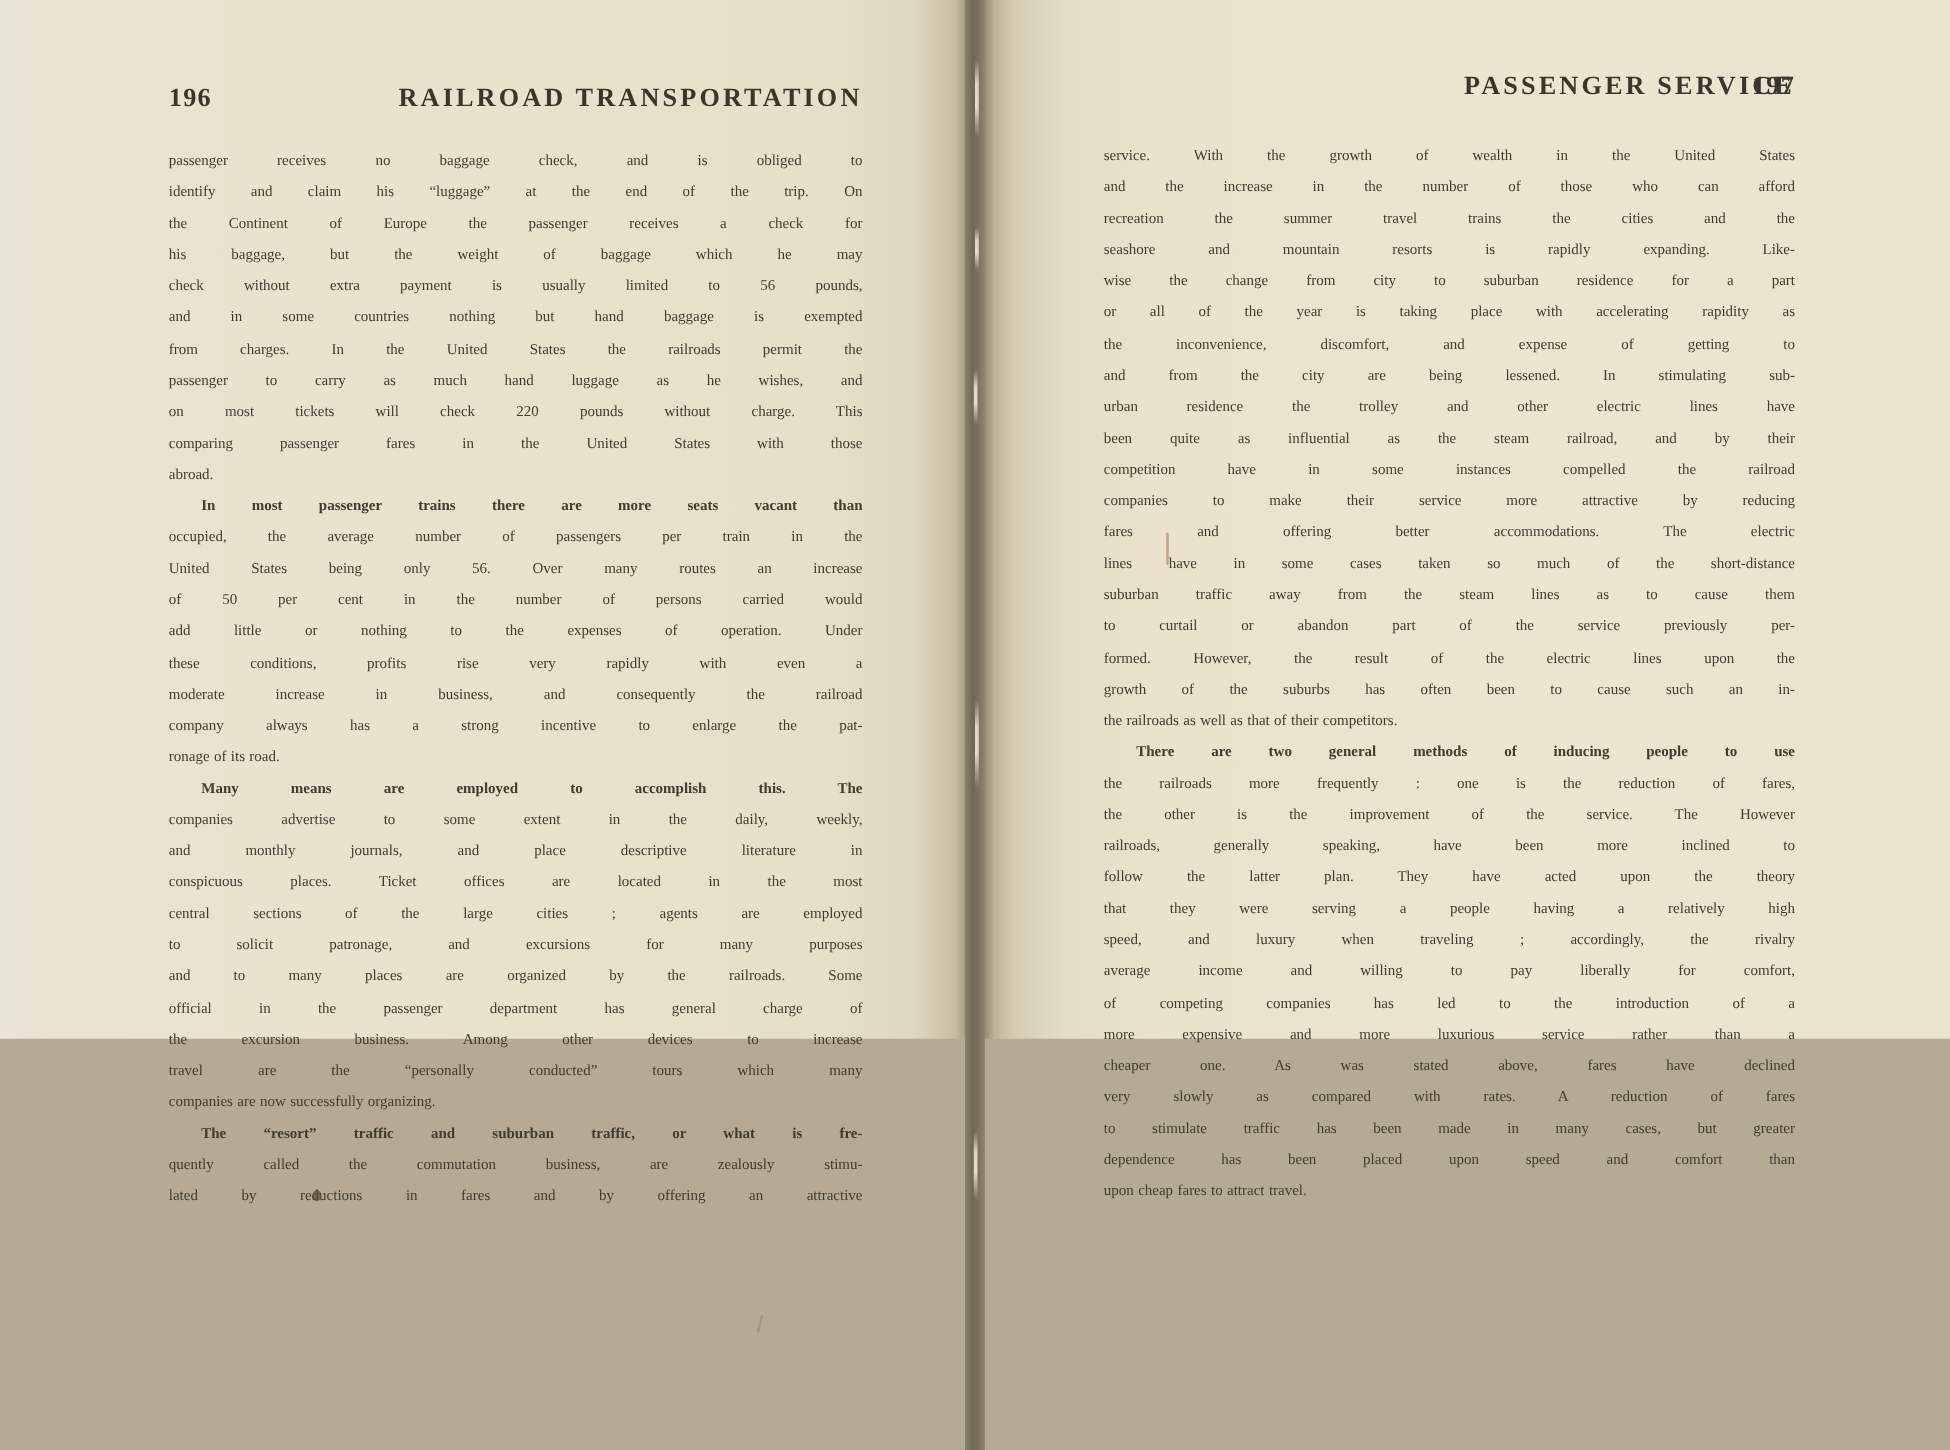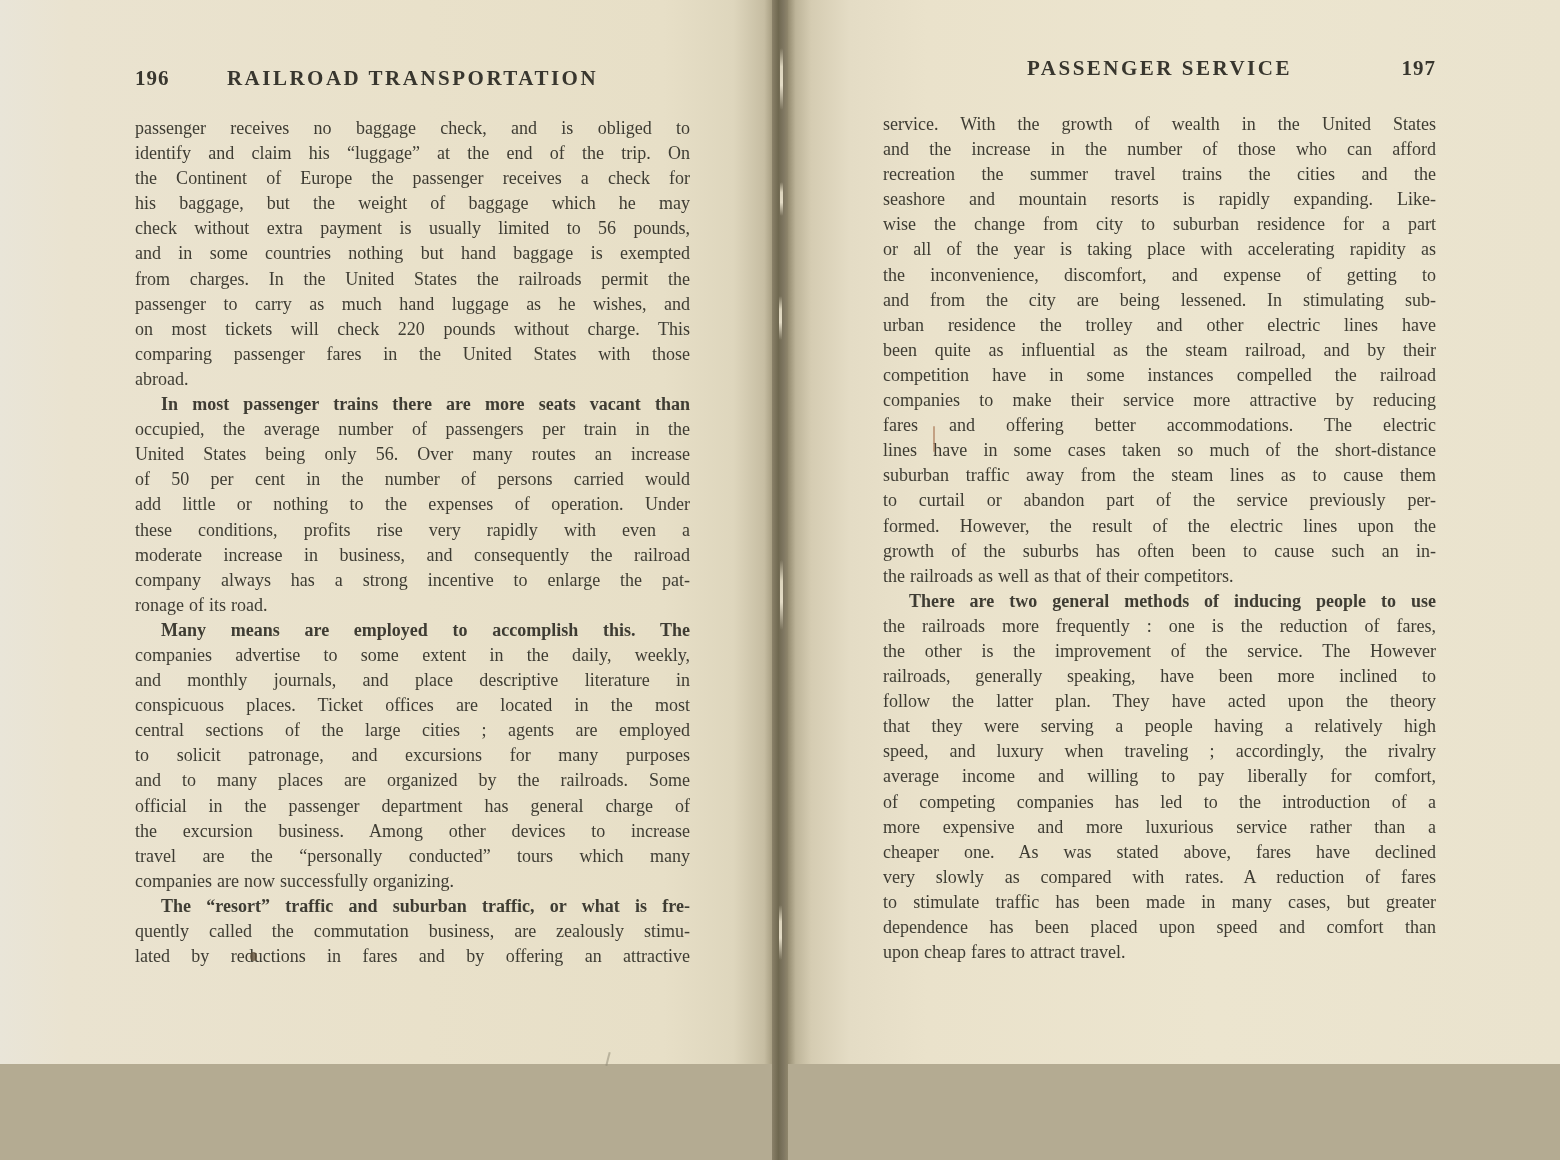--- a/index.html
+++ b/index.html
@@ -1,21 +1,21 @@
 <!DOCTYPE html>
 <html style="--ink: #3e3c33;"><head>
 <meta charset="utf-8">
 <style>
   html,body { margin:0; padding:0; background:#b4ab92; }
   .book {
     position:relative; width:1560px; height:1160px; overflow:hidden;
     font-family:"Liberation Serif","DejaVu Serif",serif;
     color:var(--ink,#3e3c33);
   }
-  .page { position:absolute; top:0; height:1064px; }
+  .page { position:absolute; top:0; height:831px; }
   .page.left {
     left:0; width:772px;
     background:linear-gradient(90deg,#e9e5d8 0%,#eae3d0 9%,#e9e1ca 55%,#e7dfc7 86%,#ded6bd 95%,#c6bda2 99%,#a89f83 100%);
   }
   .page.right {
     left:788px; width:772px;
     background:linear-gradient(90deg,#958c71 0%,#bdb499 1%,#d5ccb2 3%,#e4dcc5 8%,#eae2cb 18%,#ece5cf 55%,#eae3ce 100%);
   }
   .spine {
     position:absolute; left:772px; top:0; width:16px; height:1160px;
@@ -24,22 +24,22 @@
   .stitch {
     position:absolute; width:3px; border-radius:3px;
     background:linear-gradient(180deg,rgba(226,219,199,0) 0%,#ddd5bd 30%,#e4dcc6 60%,rgba(226,219,199,0) 100%);
   }
   .pagehead { position:absolute; font-weight:bold; font-size:21px; letter-spacing:1px; color:#38362e; }
   .left  .pagehead { top:66px; left:135px; width:555px; }
   .right .pagehead { top:56px; left:95px;  width:553px; }
   .pagenum { position:absolute; top:0; }
   .left  .pagenum { left:0; }
   .right .pagenum { right:0; }
-  .headtitle { text-align:center; letter-spacing:2.5px; }
-  .body { position:absolute; font-size:18px; }
+  .headtitle { text-align:right; letter-spacing:2.5px; }
+  .body { position:absolute; font-size:12px; }
   .left  .body { top:116px; left:135px; width:555px; }
   .right .body { top:112px; left:95px;  width:553px; }
   .line {
     line-height:25.1px;
     text-align:justify; text-align-last:justify;
     word-spacing:0.5px;
   }
   .line.endline { text-align-last:left; }
   .para.indent .line:first-child { text-indent:26px;font-weight:bold; }
   .speck { position:absolute; pointer-events:none; }

